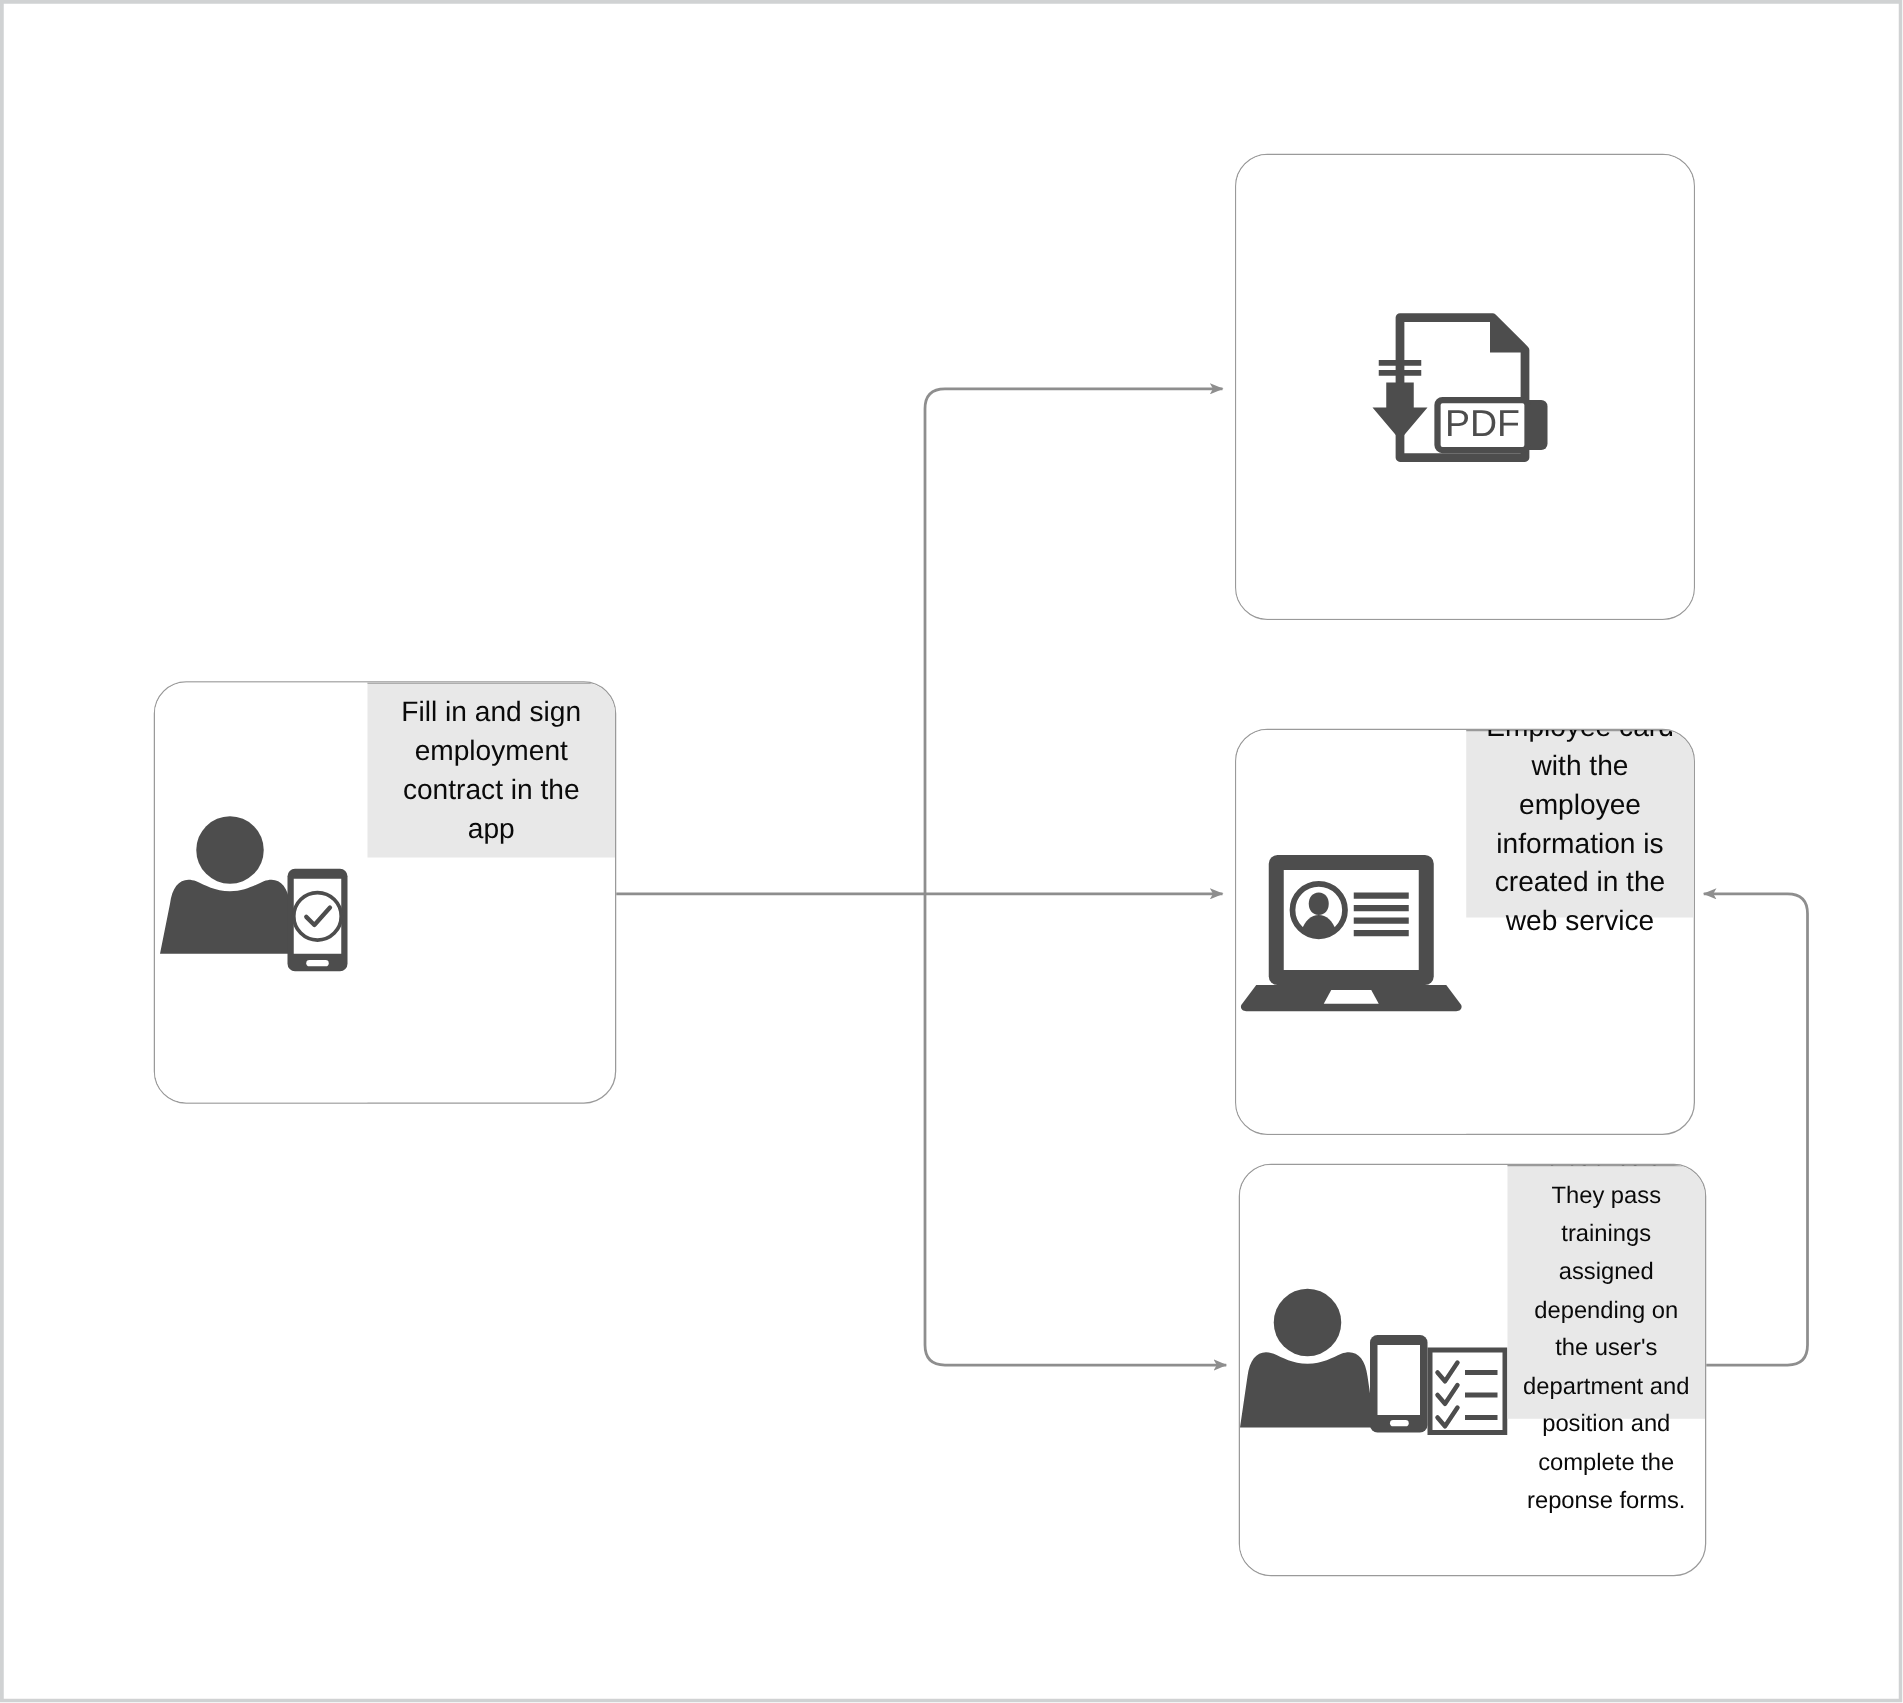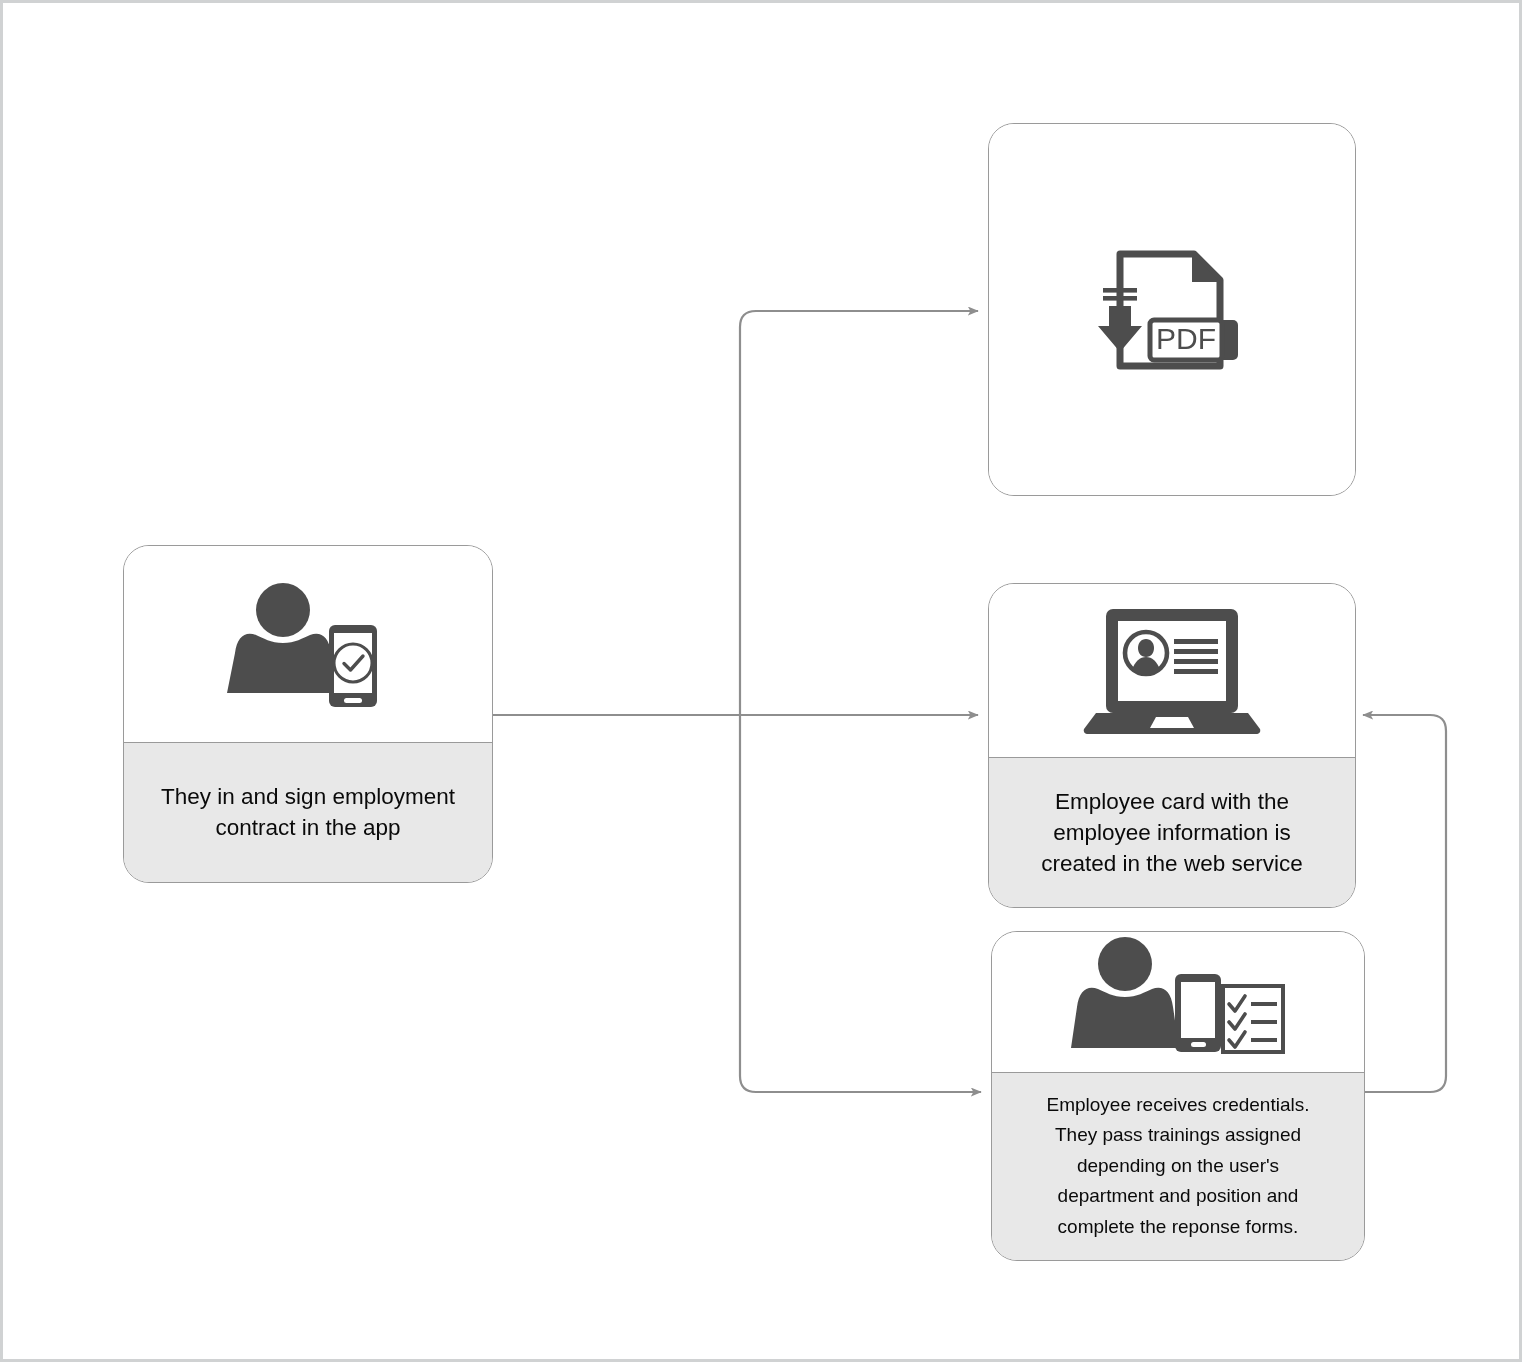--- a/index.html
+++ b/index.html
@@ -27,21 +27,20 @@
     pointer-events: none;
   }
   .node {
     position: absolute;
     box-sizing: border-box;
     background: #ffffff;
     border: 1.6px solid #9a9a9a;
     border-radius: 26px;
     overflow: hidden;
     display: flex;
-    flex-direction: column;
   }
   .node-icon {
     flex: 1 1 auto;
     display: flex;
     align-items: center;
     justify-content: center;
     background: #ffffff;
   }
   .node-label {
     background: #e8e8e8;
@@ -121,21 +120,21 @@
         <rect x="106" y="48" width="48" height="82" rx="6" fill="#4d4d4d"></rect>
 
         <rect x="111" y="56" width="38" height="60" fill="#ffffff"></rect>
 
         <rect x="121" y="121" width="18" height="5" rx="2.5" fill="#ffffff"></rect>
 
         <circle cx="130" cy="86" r="19" fill="none" stroke="#4d4d4d" stroke-width="3"></circle>
         <path d="M121,86.5 L127.5,93 L140,79" fill="none" stroke="#4d4d4d" stroke-width="3.4" stroke-linecap="round" stroke-linejoin="round"></path>
       </svg>
     </div>
-    <div class="node-label">They in and sign employment
+    <div class="node-label">Fill in and sign employment
 contract in the app</div>
   </div>
 
   <div class="node" id="node-pdf">
     <div class="node-icon">
       <svg width="160" height="140" viewBox="0 0 160 140">
 
         <path d="M28,14 L102,14 L128,40 L128,126 L28,126 Z" fill="#ffffff" stroke="#4d4d4d" stroke-width="7" stroke-linejoin="round"></path>
 
         <path d="M100,14 L128,42 L100,42 Z" fill="#4d4d4d"></path>

